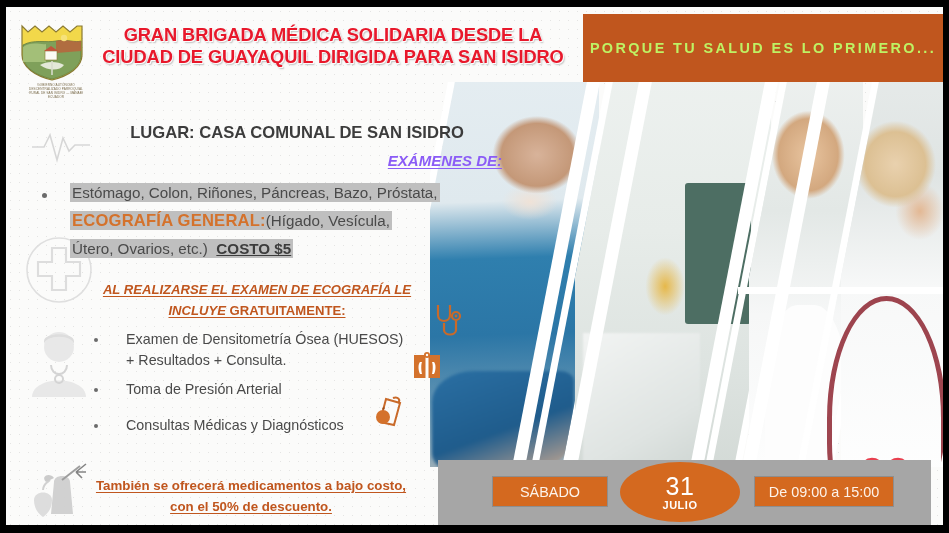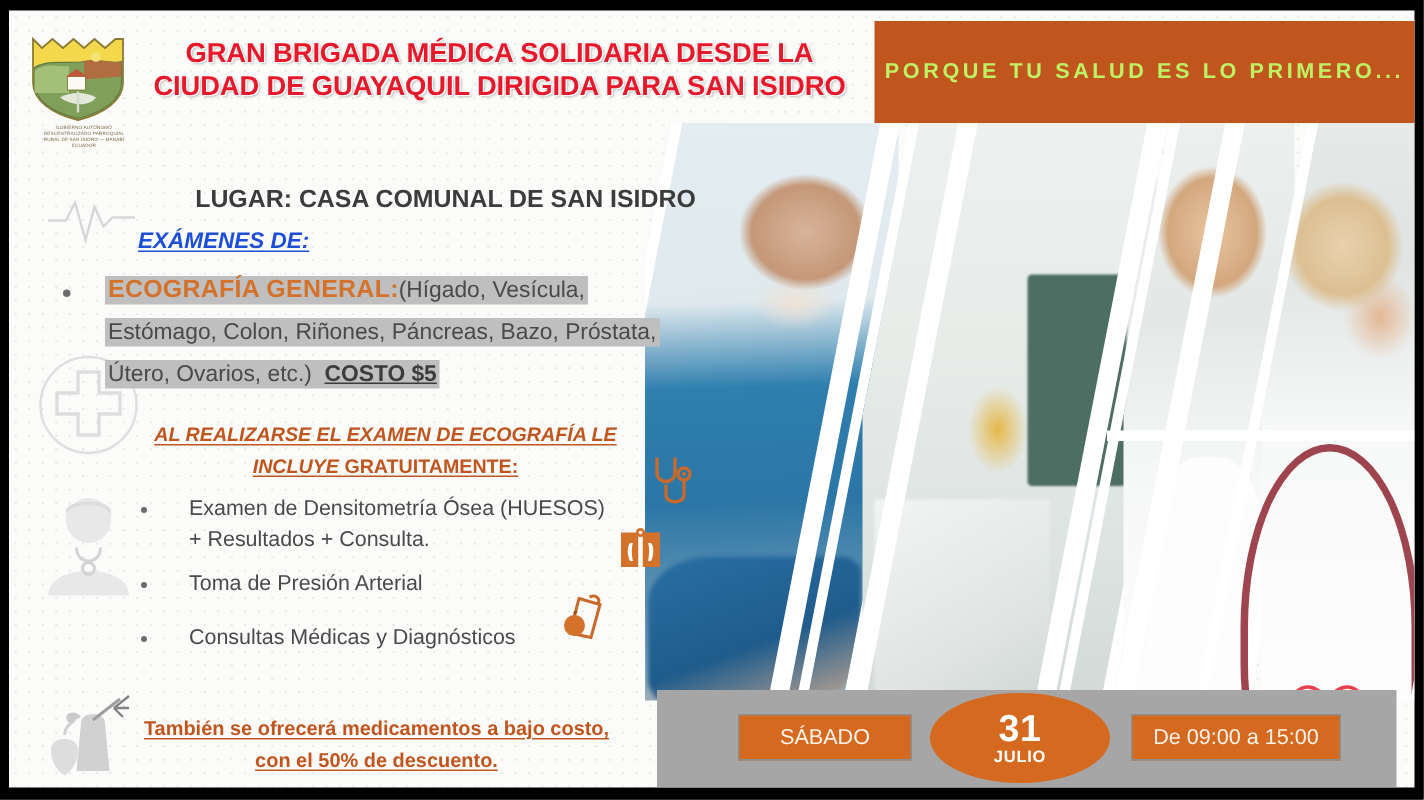--- a/index.html
+++ b/index.html
@@ -191,22 +191,22 @@
   
   .content { position: absolute; left: 0; top: 0; width: 530px; height: 400px; z-index: 5; }
 
   .lugar {
     position: absolute; left: 86px; top: 116px; width: 410px;
     text-align:center;
     font-weight: bold; font-size: 16.6px; color: #3c3c3c;
   }
   .examenes {
     position: absolute; left: 86px; top: 145px; width: 410px;
-    text-align:left;
-    font-weight: bold; font-style: italic; font-size: 15px; color: #1d4ed8;
+    text-align:right;
+    font-weight: bold; font-style: italic; font-size: 15px; color: #8b5cf6;
     text-decoration: underline; text-underline-offset: 2px;
   }
 
   .eco-block {
     position: absolute; left: 64px; top: 172px; width: 442px;
   }
   .eco-bullet {
     position:absolute; left:-28px; top: 14px; width:5px; height:5px;
     background:#6b6b6b; border-radius:50%;
   }
@@ -255,21 +255,21 @@
     color:#fdf3ea; font-size: 14.4px;
   }
   #chip-day  { left: 54px; width: 116px; }
   #chip-time { left: 316px; width: 140px; }
   .date-oval {
     position:absolute; left: 182px; top: 2px; width: 120px; height: 60px;
     background:#d4691f; border-radius: 50%;
     display:flex; flex-direction:column; align-items:center; justify-content:center;
     color:#fff; z-index:9;
   }
-  .date-num { font-size: 25px; font-weight: bold; line-height: 24px; letter-spacing:.5px;}
+  .date-num { font-size: 25px; font-weight: normal; line-height: 24px; letter-spacing:.5px;}
   .date-mon { font-size: 11px; font-weight: bold; letter-spacing:.5px; margin-top:1px;}
 </style>
 </head>
 <body>
 
 <div id="poster">
   <div class="canvas">
 
     <div class="photos">
       <div class="pan" id="pan1">
@@ -383,24 +383,24 @@
     </div>
 
     <div class="content">
 
       <div class="lugar">LUGAR: CASA COMUNAL DE SAN ISIDRO</div>
       <div class="examenes">EXÁMENES DE:</div>
 
       <div class="eco-block">
         <span class="eco-bullet"></span>
         <div class="eco-line">
+          <span class="hl">Estómago, Colon, Riñones, Páncreas, Bazo, Próstata,</span>
+        </div>
+        <div class="eco-line">
           <span class="hl"><span class="eco-head">ECOGRAFÍA   GENERAL:</span><span>(Hígado,     Vesícula,</span></span>
-        </div>
-        <div class="eco-line">
-          <span class="hl">Estómago, Colon, Riñones, Páncreas, Bazo, Próstata,</span>
         </div>
         <div class="eco-line">
           <span class="hl"><span>Útero, Ovarios, etc.)</span>&nbsp;&nbsp;<span class="costo">COSTO $5</span></span>
         </div>
       </div>
 
       <div class="incluye">
         <span>AL REALIZARSE  EL EXAMEN DE ECOGRAFÍA LE</span>
         <span>INCLUYE</span><span class="plain"> GRATUITAMENTE:</span>
       </div>

